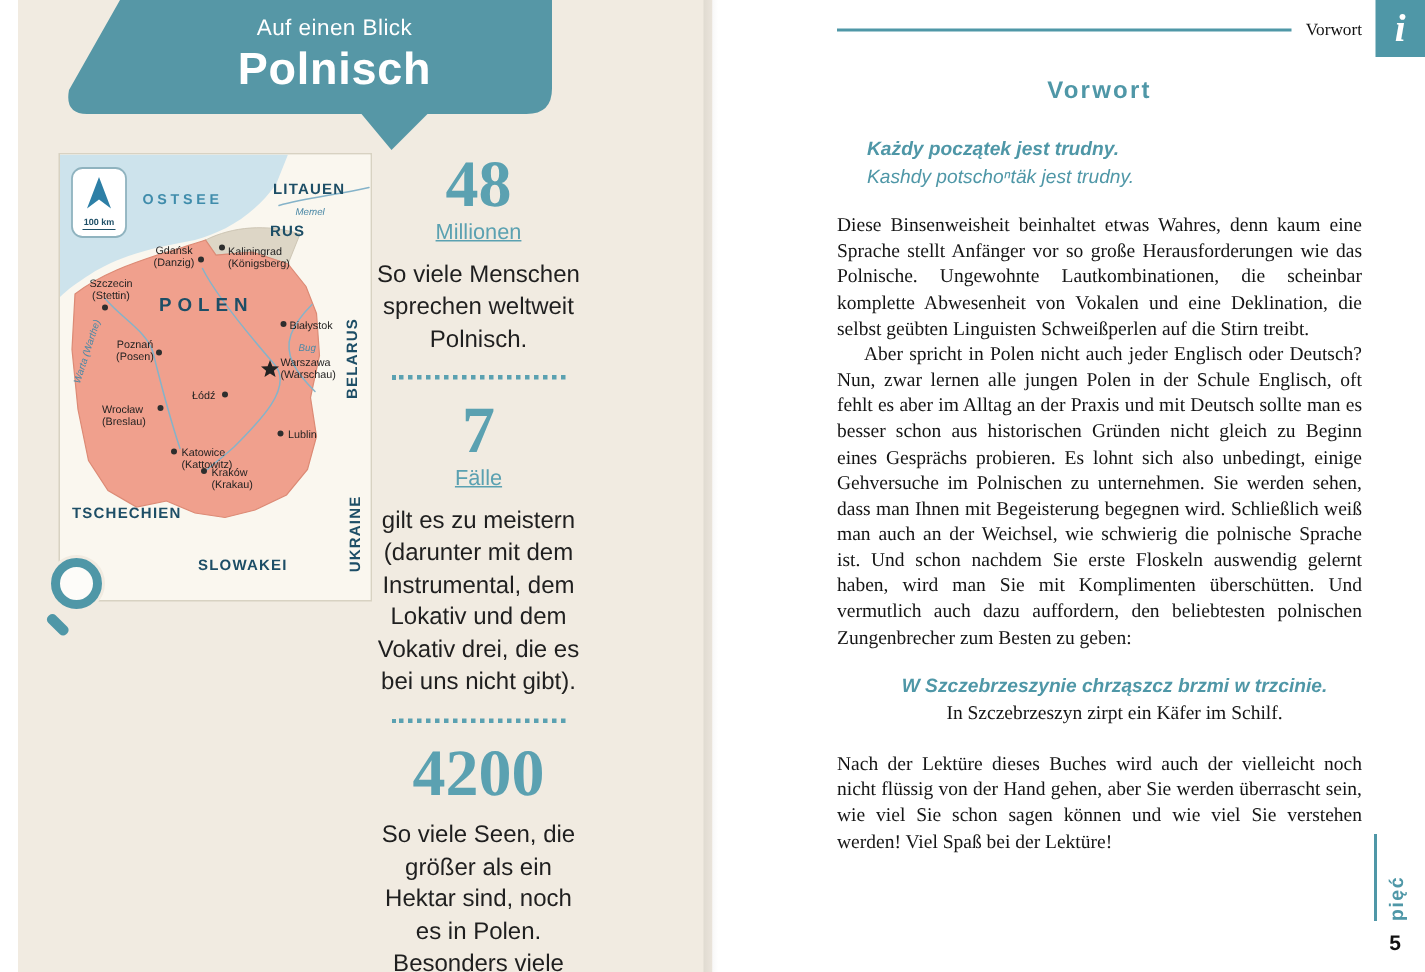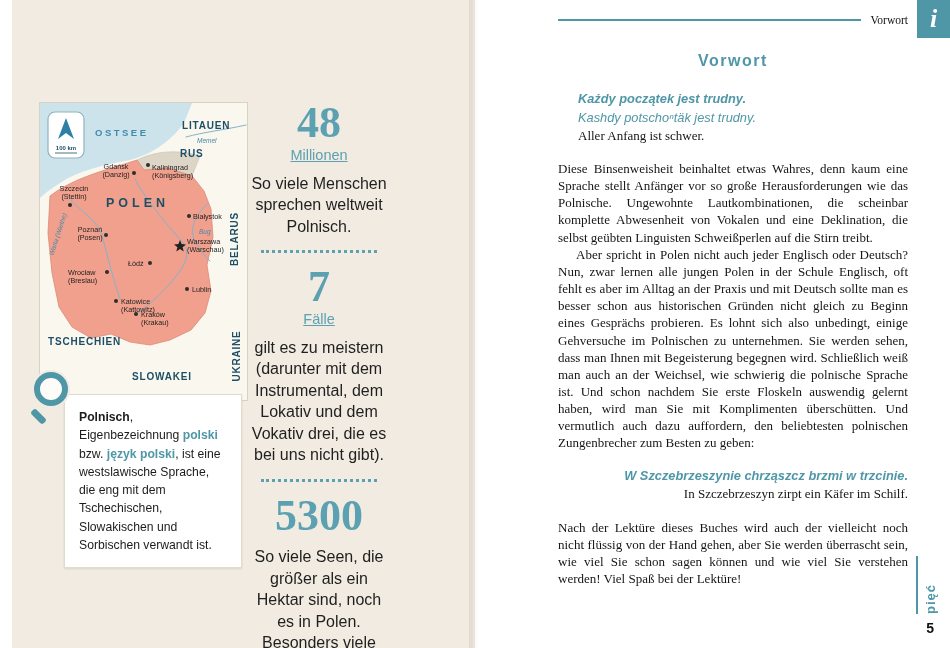--- a/index.html
+++ b/index.html
@@ -67,39 +67,48 @@
 
   .content { position:absolute; top:90px; left:83px; right:42px;
              font-family:"Liberation Serif",serif; font-size:13px; line-height:1.32;
              color:#151515; hyphens:auto; }
   .content p { margin:0; text-align:justify; }
   .indent { text-indent:18px; }
   .pl   { font-family:"Liberation Sans",sans-serif; font-weight:700; color:#4f97a7; font-size:12.8px;font-style:italic; }
   .pron { font-family:"Liberation Sans",sans-serif; font-style:italic; color:#4f97a7; font-size:12.8px; }
   .de   { font-family:"Liberation Serif",serif; font-size:13px; color:#151515; }
   .block   { margin:0 0 14px 20px; line-height:1.45; text-align:left; }
-  .twister { margin:15px 0 15px 20px; line-height:1.45; text-align:right; }
+  .twister { margin:15px 0 15px 20px; line-height:1.45; text-align:center; }
   .author { text-align:right; font-family:"Liberation Sans",sans-serif; font-weight:700;
             color:#4f97a7; font-size:12.5px; margin-top:5px; }
 
   .side { position:absolute; right:12px; top:556px; display:flex; gap:5px; }
   .side-rule { width:2px; height:58px; background:#4f97a7; }
   .side-word { height:58px; display:flex; align-items:center; writing-mode:vertical-rl;
                transform:rotate(180deg); font-family:"Liberation Sans",sans-serif;
                font-weight:700; color:#4f97a7; font-size:13px; letter-spacing:1px; }
   .page-num { position:absolute; right:16px; top:620px; font-family:"Liberation Sans",sans-serif;
               font-weight:700; font-size:14px; color:#111111; }
 </style>
 </head>
 <body>
 
 <div class="spread">
 
   <div class="left-page">
 
+    <div class="bubble">
+      <svg viewBox="0 0 330 100">
+        <path d="M 42 0 L 330 0 L 330 59 Q 330 76 313 76 L 247 76 L 223 100 L 203 76 L 20 76 Q 5 76 8 60 Z" fill="#5697a6"></path>
+      </svg>
+      <div class="bubble-text">
+        <div class="bubble-kicker">Auf einen Blick</div>
+        <div class="bubble-title">Polnisch</div>
+      </div>
+    </div>
 
     <div class="map-box">
       <svg viewBox="0 0 207 297">
         <rect x="0" y="0" width="207" height="297" fill="#faf7ef"></rect>
         <path d="M0 0 H152 L144 20 C128 42 108 52 90 57 C62 62 38 68 20 80 C12 85 5 90 0 95 Z" fill="#cde3ec"></path>
         <path d="M97 57 C115 48 138 46 160 53 L152 73 L128 65 L104 67 Z" fill="#ddd6c6" stroke="#c9c2b0" stroke-width="0.6"></path>
         <path d="M10 93 C28 79 50 72 68 66 C78 63 88 60 97 57 L104 67 L128 65 L152 73 L164 88 L171 106 L173 134 L167 162 L171 188 L165 210 L151 227 L130 237 L110 242 L90 239 L71 231 L51 235 L32 224 L19 204 L12 170 L8 130 Z" fill="#f0a08d" stroke="#dc8a75" stroke-width="0.8"></path>
 
         <path class="river" d="M95 76 C104 94 124 118 143 140 C156 155 133 178 116 195 C106 204 100 208 97 211"></path>
         <path class="river" d="M30 96 C42 110 58 118 62 132 C66 148 72 172 80 196"></path>
@@ -166,37 +175,36 @@
           <line x1="7" y1="41" x2="29" y2="41" stroke="#1d4e66" stroke-width="0.8"></line>
         </g>
       </svg>
     </div>
 
     <div class="magnifier">
       <div class="glass"></div>
       <div class="handle"></div>
     </div>
 
-    <div class="info-box"><span class="seg-bold">Polnisch</span><span>, Eigenbezeichnung </span><span class="seg-teal">polski</span><span> bzw. </span><span class="seg-teal">język polski</span><span>, ist eine westslawische Sprache, die eng mit dem Tschechischen, Slowakischen und Sorbischen verwandt ist.</span></div>
 
     <div class="stats">
       <div class="stat">
         <div class="stat-number">48</div>
         <div class="stat-unit">Millionen</div>
         <div class="stat-text">So viele Menschen sprechen weltweit Polnisch.</div>
       </div>
       <div class="stat-sep"></div>
       <div class="stat">
         <div class="stat-number">7</div>
         <div class="stat-unit">Fälle</div>
         <div class="stat-text">gilt es zu meistern (darunter mit dem Instrumental, dem Lokativ und dem Vokativ drei, die es bei uns nicht gibt).</div>
       </div>
       <div class="stat-sep"></div>
       <div class="stat">
-        <div class="stat-number">5300</div>
+        <div class="stat-number">4200</div>
 
         <div class="stat-text">So viele Seen, die größer als ein Hektar sind, noch es in Polen. Besonders viele finden sich auf der Masurischen Seenplatte.</div>
       </div>
     </div>
   </div>
 
   <div class="gutter"></div>
 
   <div class="right-page">
 
@@ -206,21 +214,20 @@
     </div>
 
     <div class="info-badge">i</div>
 
     <div class="page-title">Vorwort</div>
 
     <div class="content">
       <div class="block">
         <div class="pl">Każdy początek jest trudny.</div>
         <div class="pron">Kashdy potschoⁿtäk jest trudny.</div>
-        <div class="de">Aller Anfang ist schwer.</div>
       </div>
 
       <p>Diese Binsenweisheit beinhaltet etwas Wahres, denn kaum eine Sprache stellt Anfänger vor so große Herausforderungen wie das Polnische. Ungewohnte Lautkombinationen, die scheinbar komplette Abwesenheit von Vokalen und eine Deklination, die selbst geübten Linguisten Schweißperlen auf die Stirn treibt.</p>
       <p class="indent">Aber spricht in Polen nicht auch jeder Englisch oder Deutsch? Nun, zwar lernen alle jungen Polen in der Schule Englisch, oft fehlt es aber im Alltag an der Praxis und mit Deutsch sollte man es besser schon aus historischen Gründen nicht gleich zu Beginn eines Gesprächs probieren. Es lohnt sich also unbedingt, einige Gehversuche im Polnischen zu unternehmen. Sie werden sehen, dass man Ihnen mit Begeisterung begegnen wird. Schließlich weiß man auch an der Weichsel, wie schwierig die polnische Sprache ist. Und schon nachdem Sie erste Floskeln auswendig gelernt haben, wird man Sie mit Komplimenten überschütten. Und vermutlich auch dazu auffordern, den beliebtesten polnischen Zungenbrecher zum Besten zu geben:</p>
 
       <div class="twister">
         <div class="pl">W Szczebrzeszynie chrząszcz brzmi w trzcinie.</div>
         <div class="de">In Szczebrzeszyn zirpt ein Käfer im Schilf.</div>
       </div>
 

